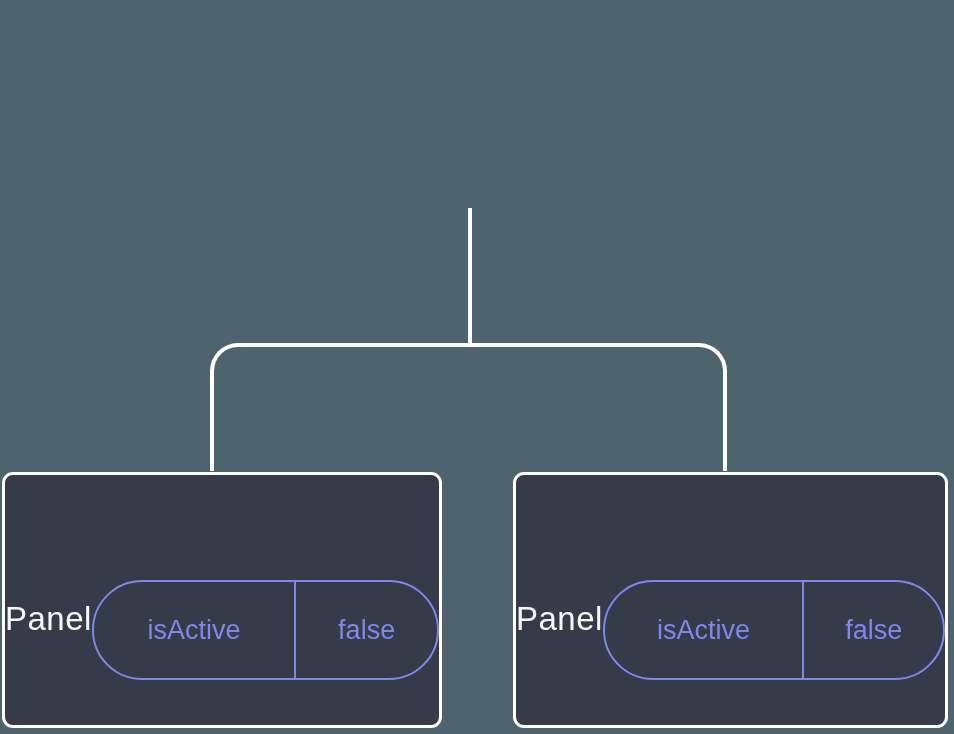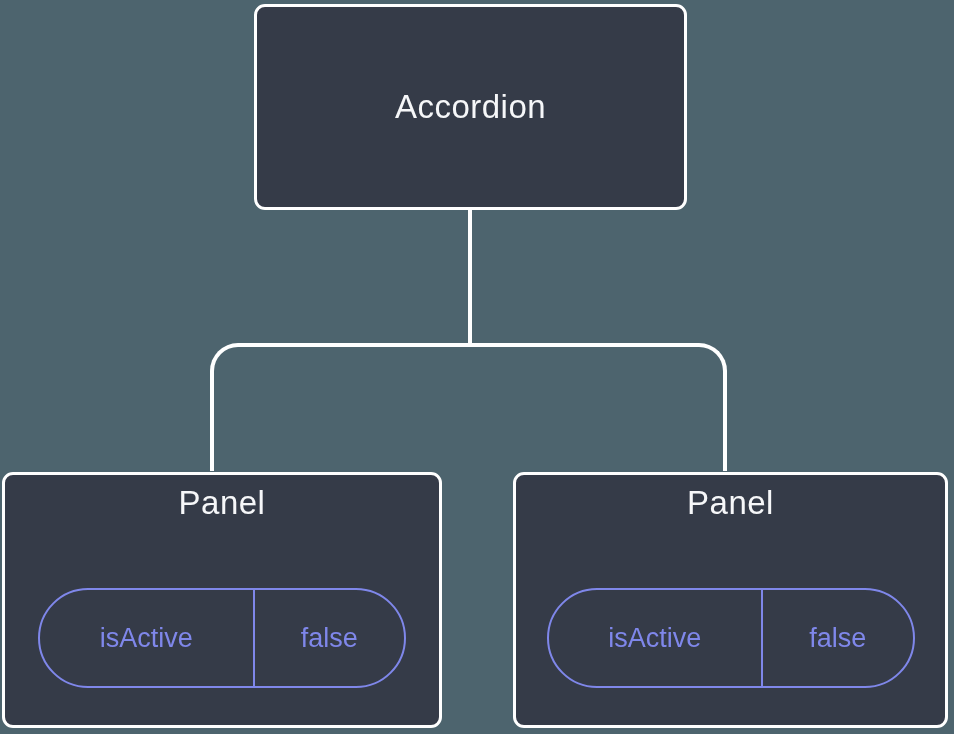--- a/index.html
+++ b/index.html
@@ -50,23 +50,23 @@
     position: absolute;
     left: 210px; top: 343px;
     width: 517px; height: 128px;
     border: 4px solid var(--connector);
     border-bottom: none;
     border-radius: 28px 28px 0 0;
   }
   
   .node-panel {
     display: flex;
-    flex-direction: column;
+    flex-direction: row;
     align-items: center;
-    gap: 35px;
+    padding-top: 38px;
   }
   .node-panel-left {
     left: 2px; top: 472px;
     width: 440px; height: 256px;
   }
   .node-panel-right {
     left: 513px; top: 472px;
     width: 435px; height: 256px;
   }
   .panel-title {
@@ -95,23 +95,20 @@
   .pill-cell-value {
     flex: 1 1 auto;
     border-left: 2.5px solid var(--state-accent);
   }
 </style>
 </head>
 <body>
 
 <div class="canvas">
 
-  <div class="node node-root">
-    <span class="node-title">Accordion</span>
-  </div>
 
   <div class="connector-stem"></div>
   <div class="connector-bracket"></div>
 
   <div class="node node-panel node-panel-left">
     <span class="panel-title">Panel</span>
     <div class="state-pill">
       <div class="pill-cell pill-cell-key">isActive</div>
       <div class="pill-cell pill-cell-value">false</div>
     </div>

